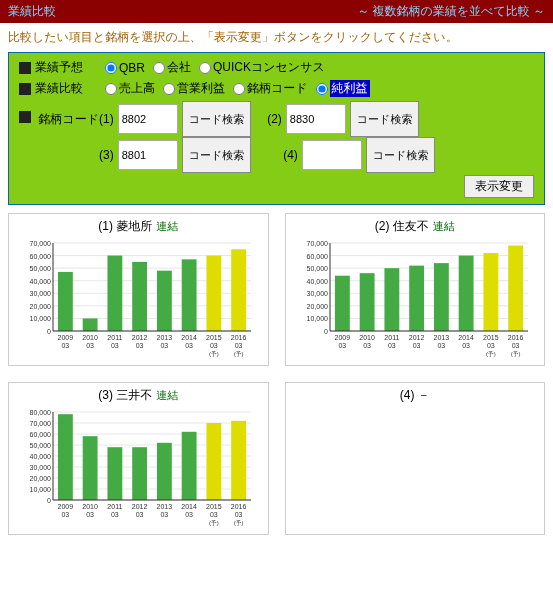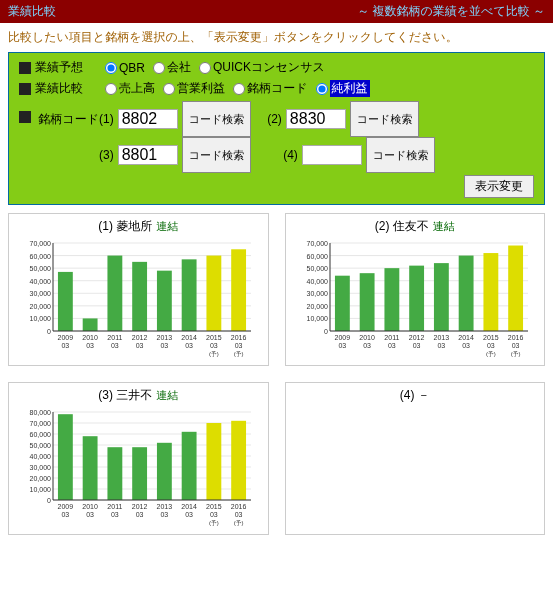--- a/index.html
+++ b/index.html
@@ -86,23 +86,23 @@
       min-width: 80px;
     }
     .code-entry {
       display: flex;
       align-items: center;
       gap: 4px;
       margin-right: 16px;
     }
     .code-entry input[type="text"] {
       width: 60px;
-      height: 20px;
+      height: 30px;
       border: 1px solid #aaa;
-      font-size: 16px;
+      font-size: 11px;
       padding: 1px 3px;
     }
     .code-search-btn {
       background: #f0f0f0;
       border: 1px solid #888;
       padding: 1px 6px;
       font-size: 11px;
       cursor: pointer;
       height: 36px;
     }

